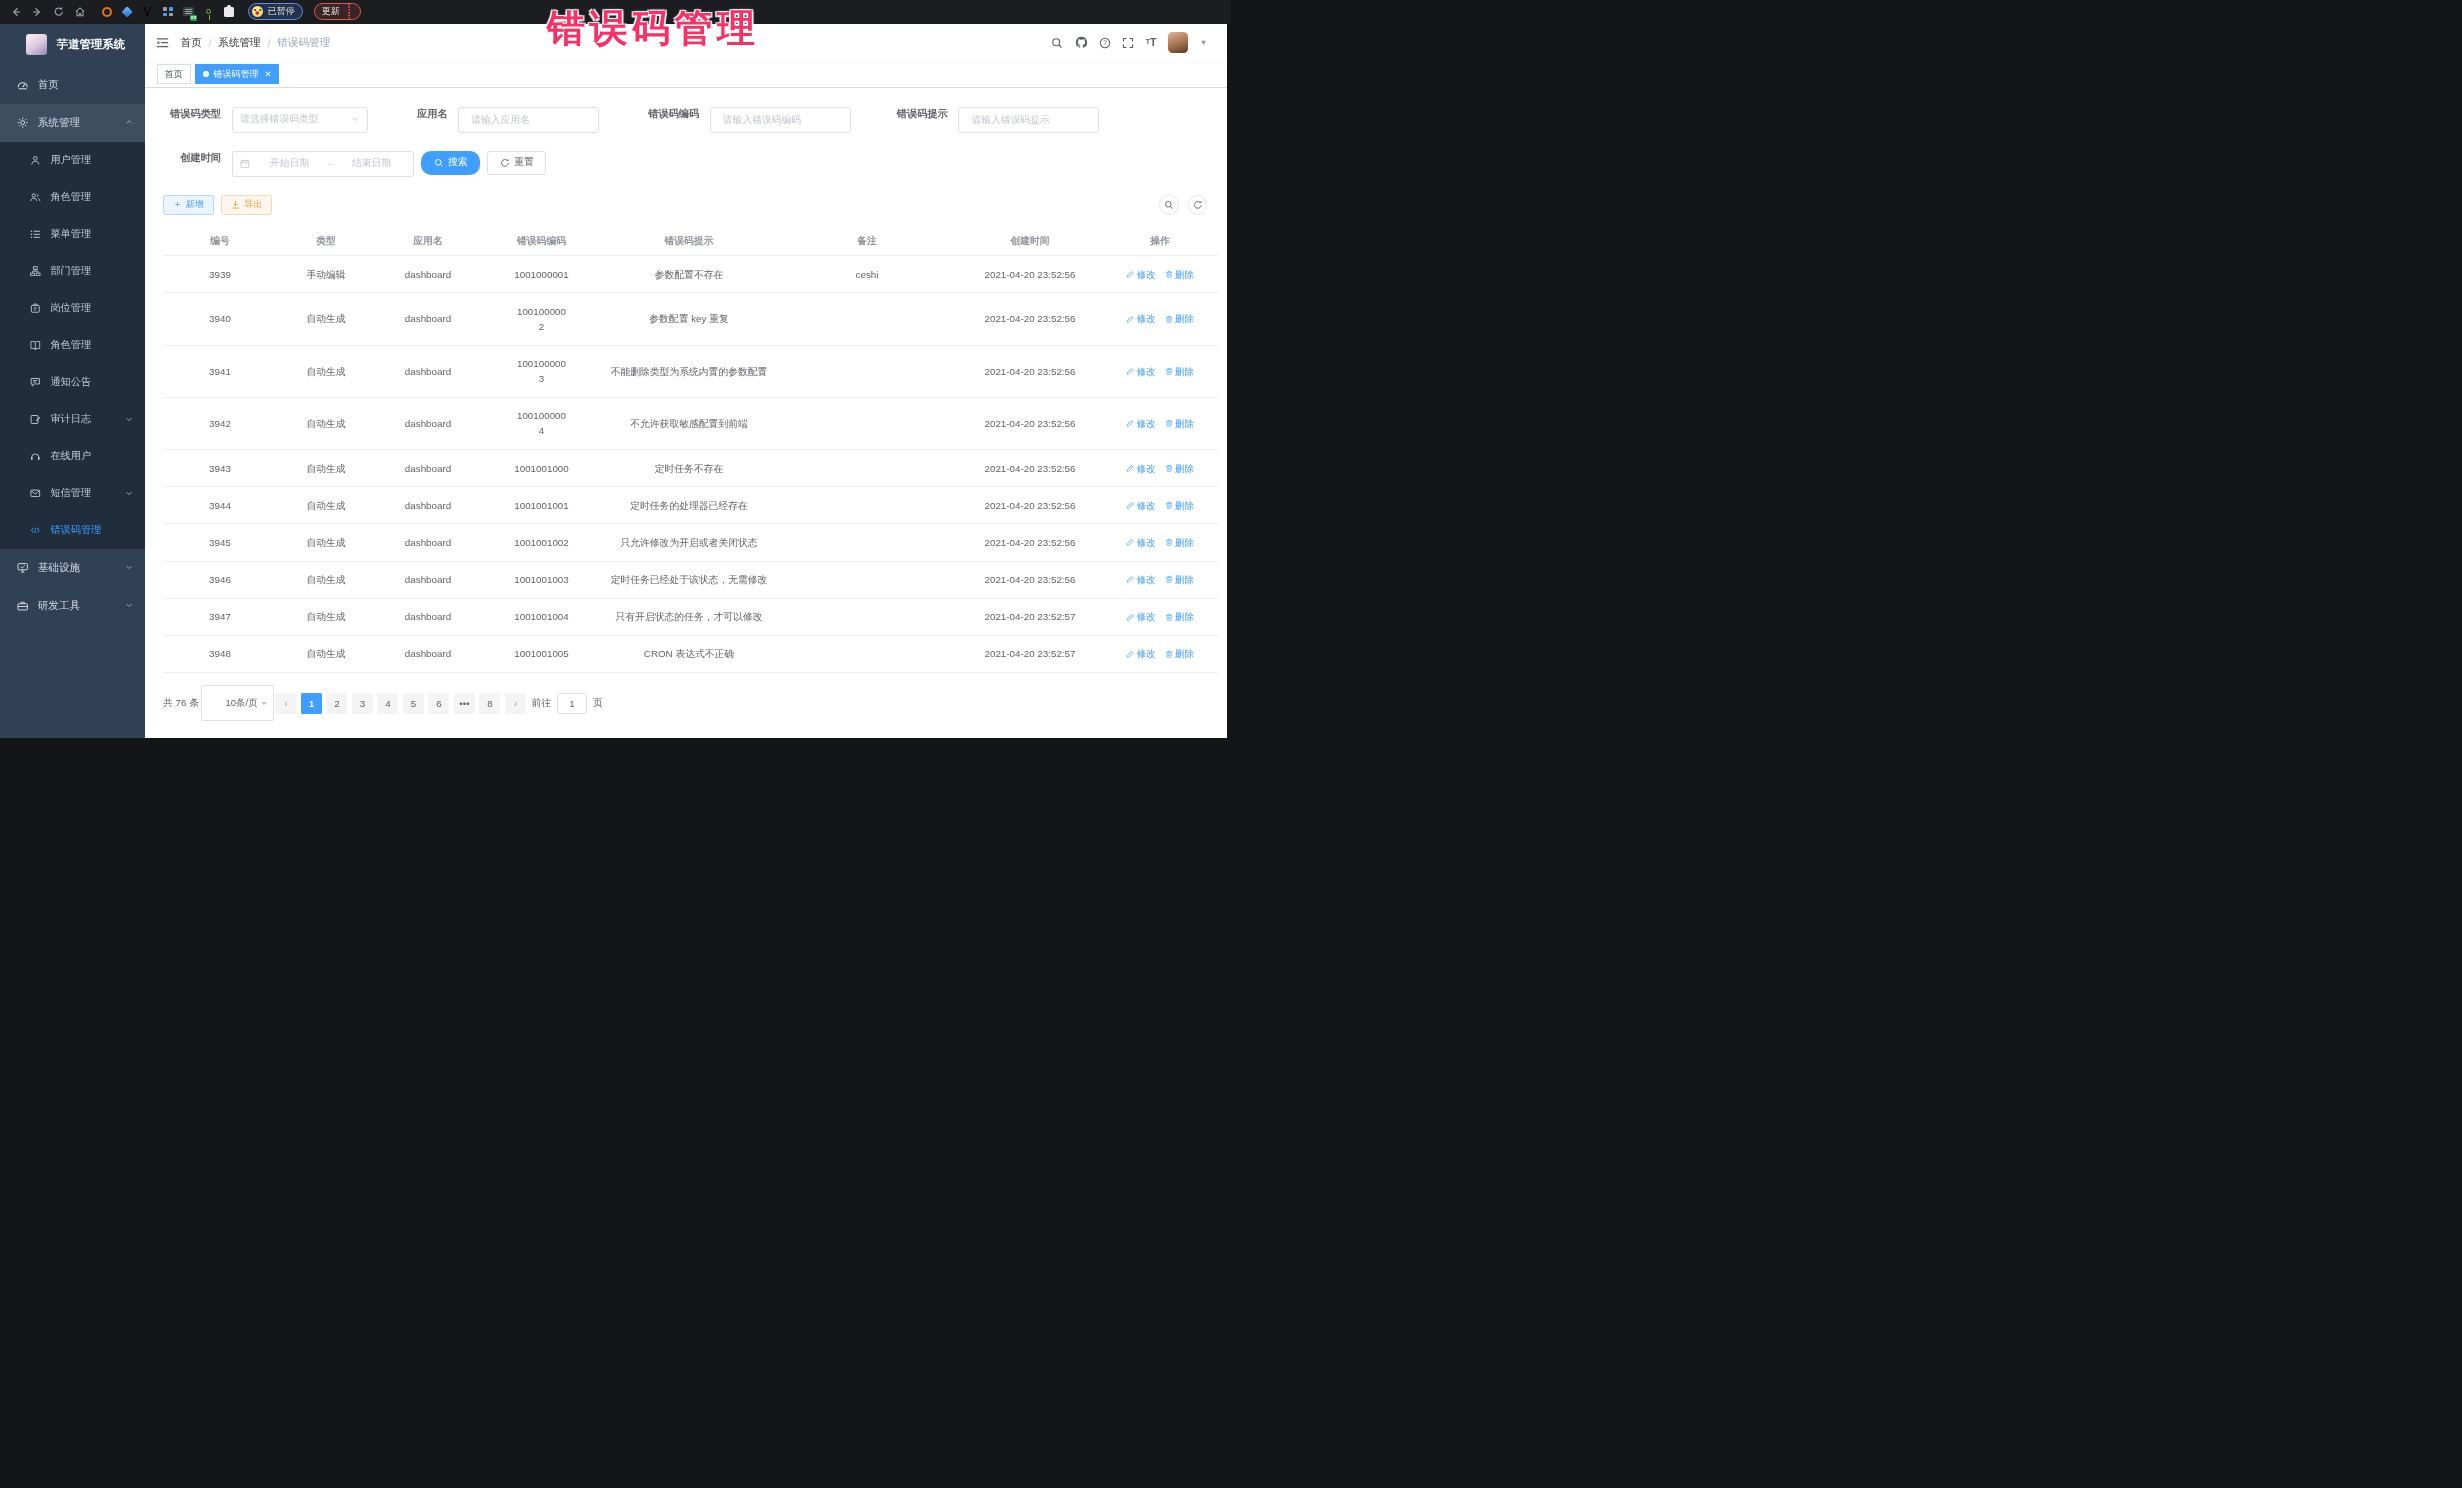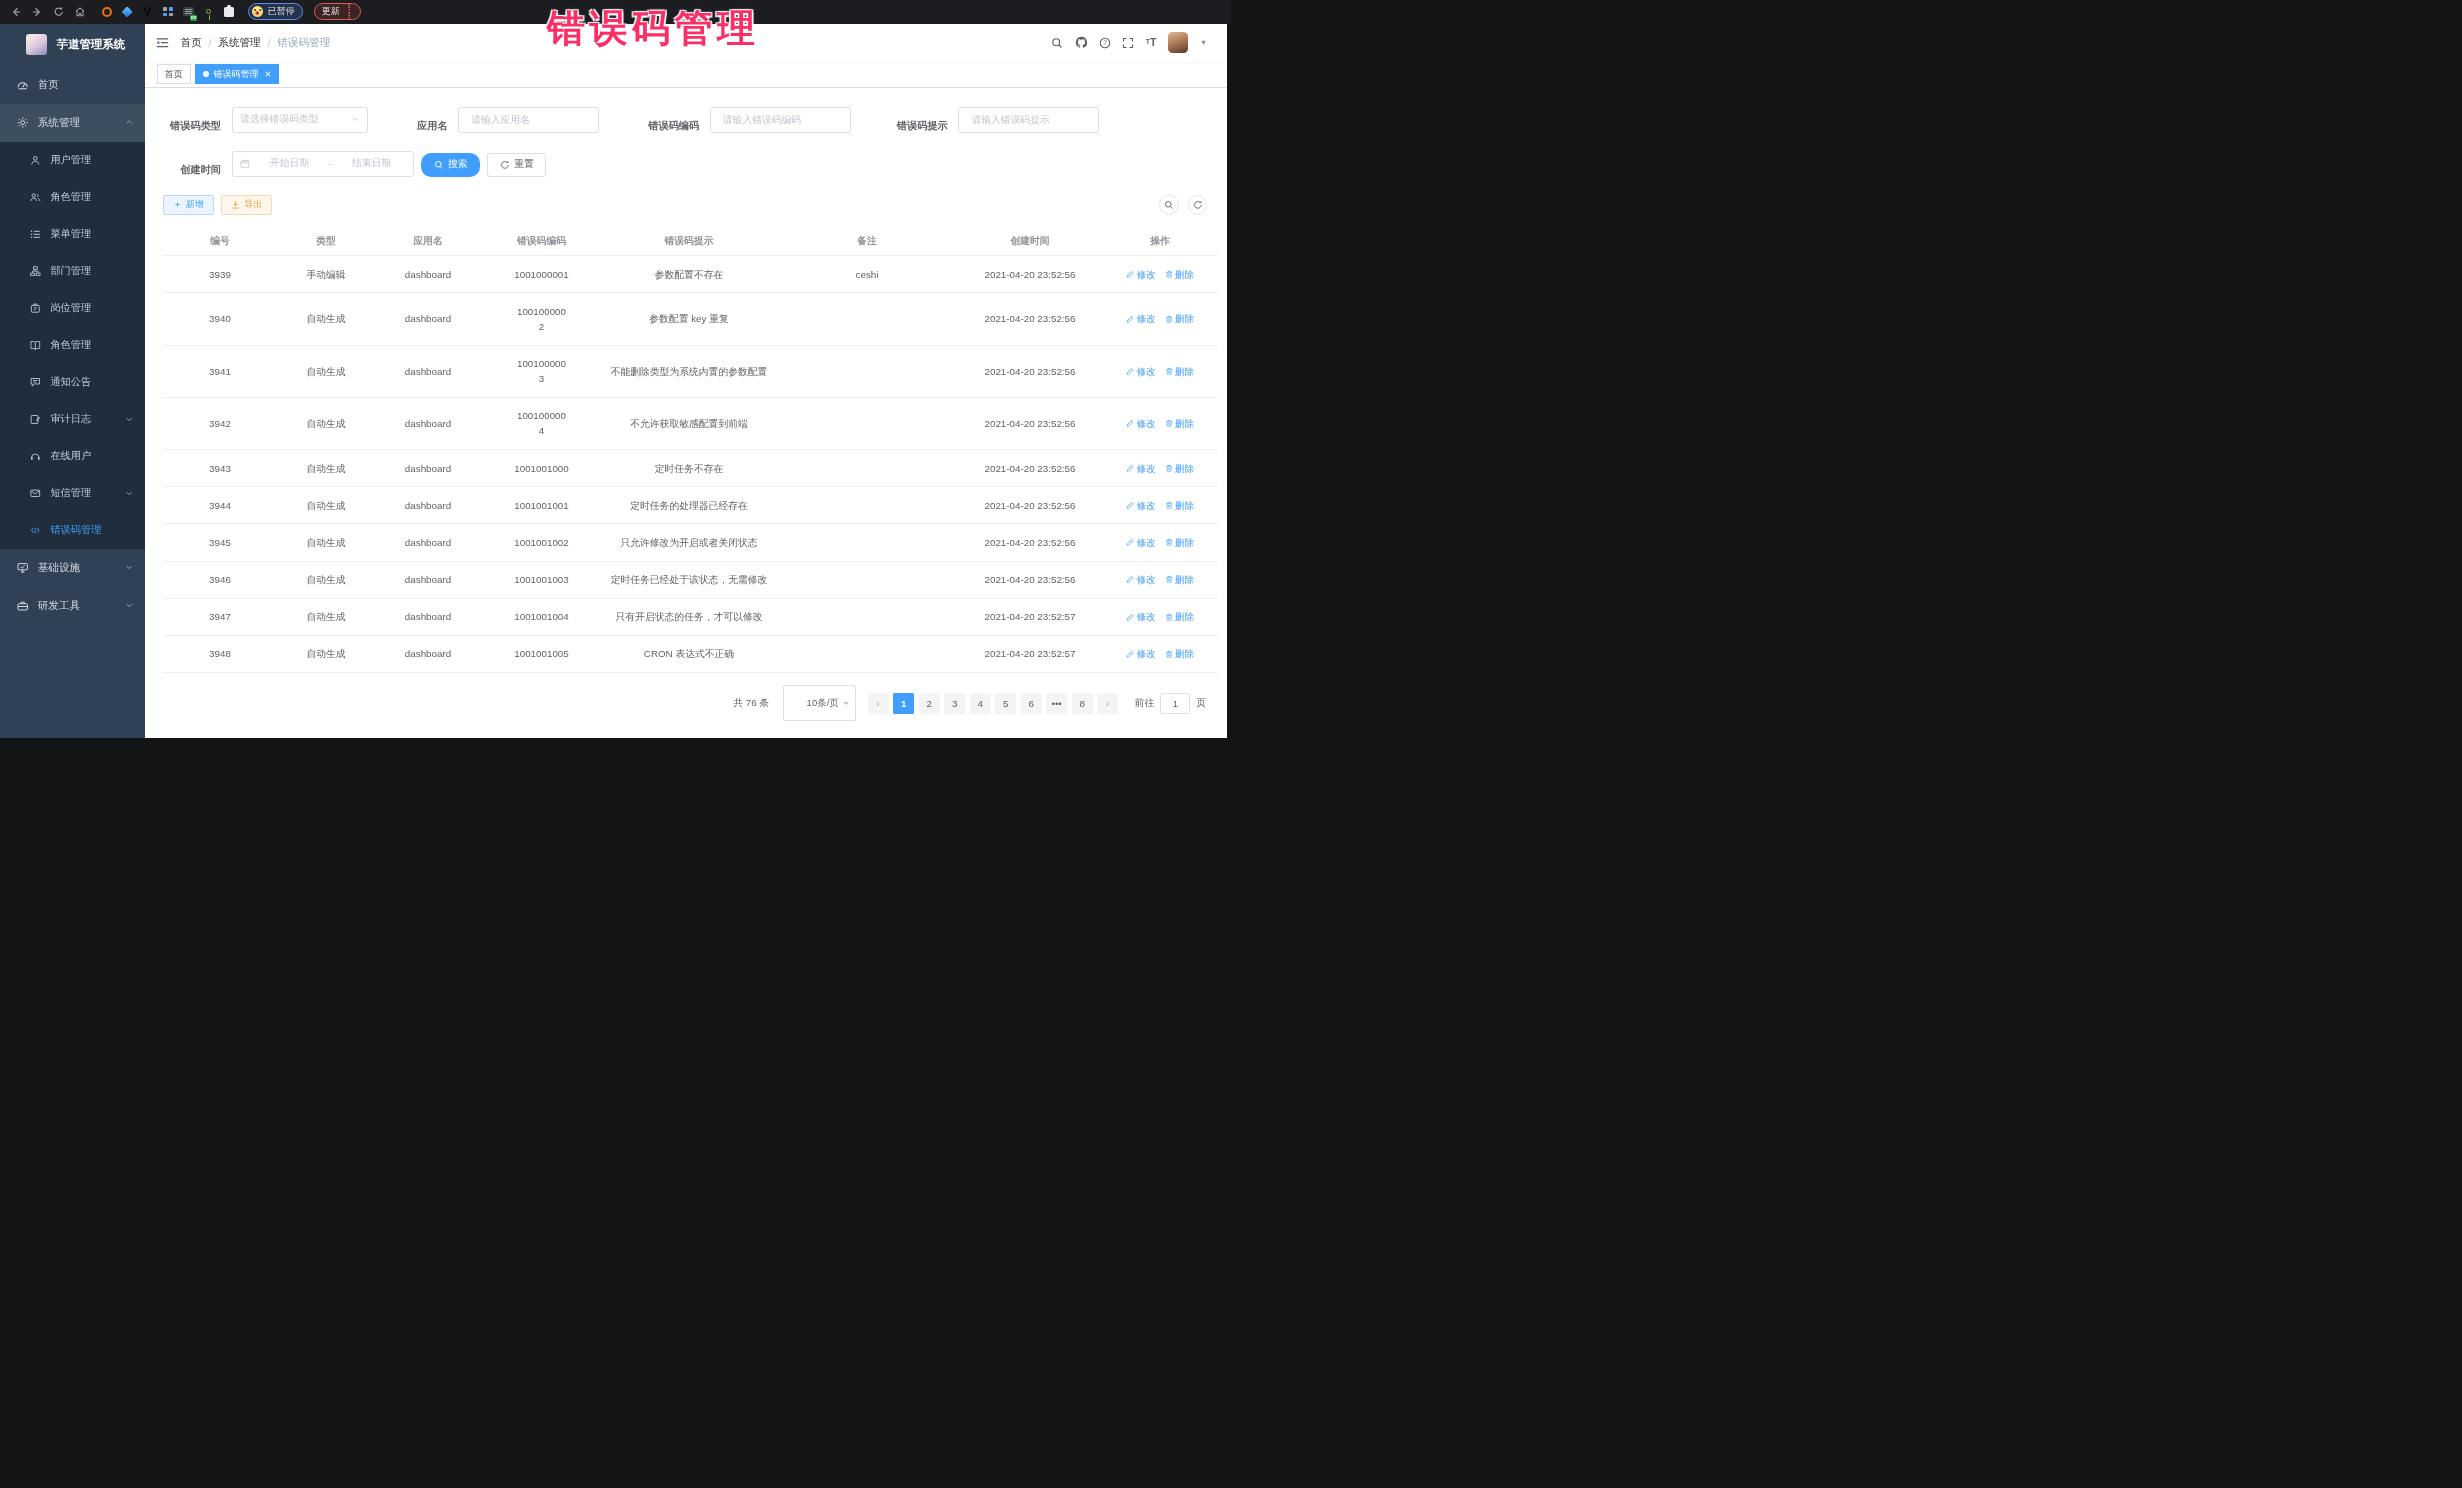--- a/index.html
+++ b/index.html
@@ -73,21 +73,21 @@
 
   .tagsbar { height:26px; background:#fff; border-bottom:0.8px solid #d8dce5; box-shadow:0 0.8px 2.3px rgba(0,0,0,.04); display:flex; align-items:center; padding:0 12px; gap:4.5px; }
   .tag { height:19.7px; display:flex; align-items:center; padding:0 6.8px; border:0.8px solid #d8dce5; background:#fff; color:#495060; font-size:9px; cursor:pointer; }
   .tag.active { background:#409eff; border-color:#409eff; color:#fff; gap:4.5px; }
   .tag .dot { width:6px; height:6px; border-radius:50%; background:#fff; }
   .tag .x { font-size:8.3px; margin-left:1.5px; }
 
   .content { flex:1; padding:19px 12px 0 18px; background:#fff; overflow:hidden; }
 
   
-  .frow { display:flex; align-items:flex-end; margin-bottom:18px; }
+  .frow { display:flex; align-items:flex-start; margin-bottom:18px; }
   .flabel { font-size:10.2px; font-weight:700; color:#606266; text-align:right; margin-right:10.6px; white-space:nowrap; }
   .ctl { height:26px; border:0.8px solid #dcdfe6; border-radius:3px; background:#fff; display:flex; align-items:center; font-size:9.8px; color:#606266; }
   .sel { width:136px; padding:0 7.6px; justify-content:space-between; cursor:pointer; }
   .ph { color:#c0c4cc; }
   .tin { width:141px; padding:0 12px; }
   .tin input { border:none; outline:none; width:100%; font-size:9.8px; color:#606266; font-family:inherit; background:transparent; }
   .tin input::placeholder { color:#c0c4cc; }
   .gap56 { width:42px; } .gap60 { width:45px; }
   .dRange { width:182px; padding:0 7.6px; gap:6px; color:#c0c4cc; }
   .dRange .dtxt { flex:1; text-align:center; }
@@ -109,21 +109,21 @@
   .thead .tr { border-bottom:0.8px solid #ebeef5; }
   .th { font-weight:700; color:#909399; padding:7.6px 0; }
   .td, .th { text-align:center; }
   .td { padding:10.6px 0; line-height:15px; }
   .c0{width:114px;} .c1{width:98px;} .c2{width:106px;} .c3{width:121px; white-space:pre-line;}
   .c4{width:174px;} .c5{width:182px;} .c6{width:144px;} .c7{width:116px;}
   .ops { display:flex; justify-content:center; gap:9px; }
   .oplink { color:#409eff; display:inline-flex; align-items:center; gap:2.3px; font-size:9.5px; cursor:pointer; }
 
   
-  .pager { display:flex; align-items:center; justify-content:flex-end; gap:12px; margin:12px 9px 0 0; font-size:9.8px; color:#606266; }
+  .pager { display:flex; align-items:center; justify-content:flex-start; gap:1px; margin:12px 9px 0 0; font-size:9.8px; color:#606266; }
   .total { margin-right:1.5px; }
   .psel { height:36px; width:73px; border:0.8px solid #dcdfe6; border-radius:2px; display:flex; align-items:center; padding:0 6px 0 23px; justify-content:space-between; font-size:9.5px; color:#606266; cursor:pointer; }
   .tri { width:0; height:0; border-left:3px solid transparent; border-right:3px solid transparent; border-top:3.8px solid #c0c4cc; }
   .pgroup { display:flex; align-items:center; gap:4.5px; }
   .pg { min-width:21px; height:21px; border-radius:1.5px; background:#f4f4f5; color:#606266; font-size:9.8px; display:flex; align-items:center; justify-content:center; border:none; cursor:pointer; font-family:inherit; }
   .pg.on { background:#409eff; color:#fff; font-weight:700; }
   .pg.nav { color:#a8abb2; font-size:10.6px; }
   .goto { display:flex; align-items:center; gap:6px; margin-left:4.5px; }
   .goto input { width:30px; height:21px; border:0.8px solid #dcdfe6; border-radius:2.3px; text-align:center; font-size:9.8px; color:#606266; outline:none; font-family:inherit; }
 

